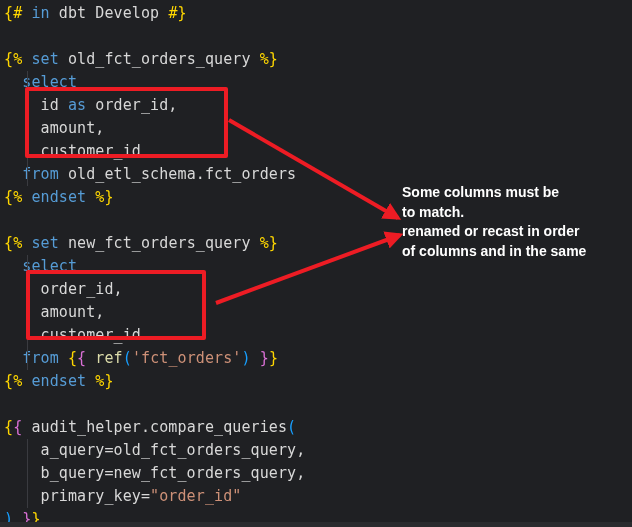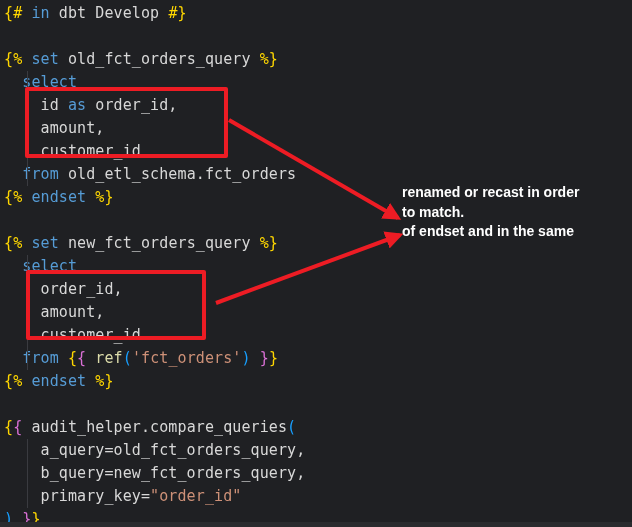--- a/index.html
+++ b/index.html
@@ -66,20 +66,21 @@
     <defs>
       <marker id="ah" viewBox="0 0 10 10" refX="8" refY="5" markerWidth="4.5" markerHeight="4.5" orient="auto-start-reverse">
         <path class="head" d="M0,0 L10,5 L0,10 z"></path>
       </marker>
     </defs>
     <line x1="229" y1="120" x2="398" y2="218" marker-end="url(#ah)"></line>
     <line x1="216" y1="303" x2="400" y2="235" marker-end="url(#ah)"></line>
   </svg>
 
   <div class="note">
+    <div>Some columns must be</div>
+    <div>to match.</div>
     <div>renamed or recast in order</div>
-    <div>to match.</div>
-    <div>of endset and in the same</div>
+    <div>of columns and in the same</div>
   </div>
 
   <div class="hscroll"></div>
 
 </div>
 
 </body></html>

